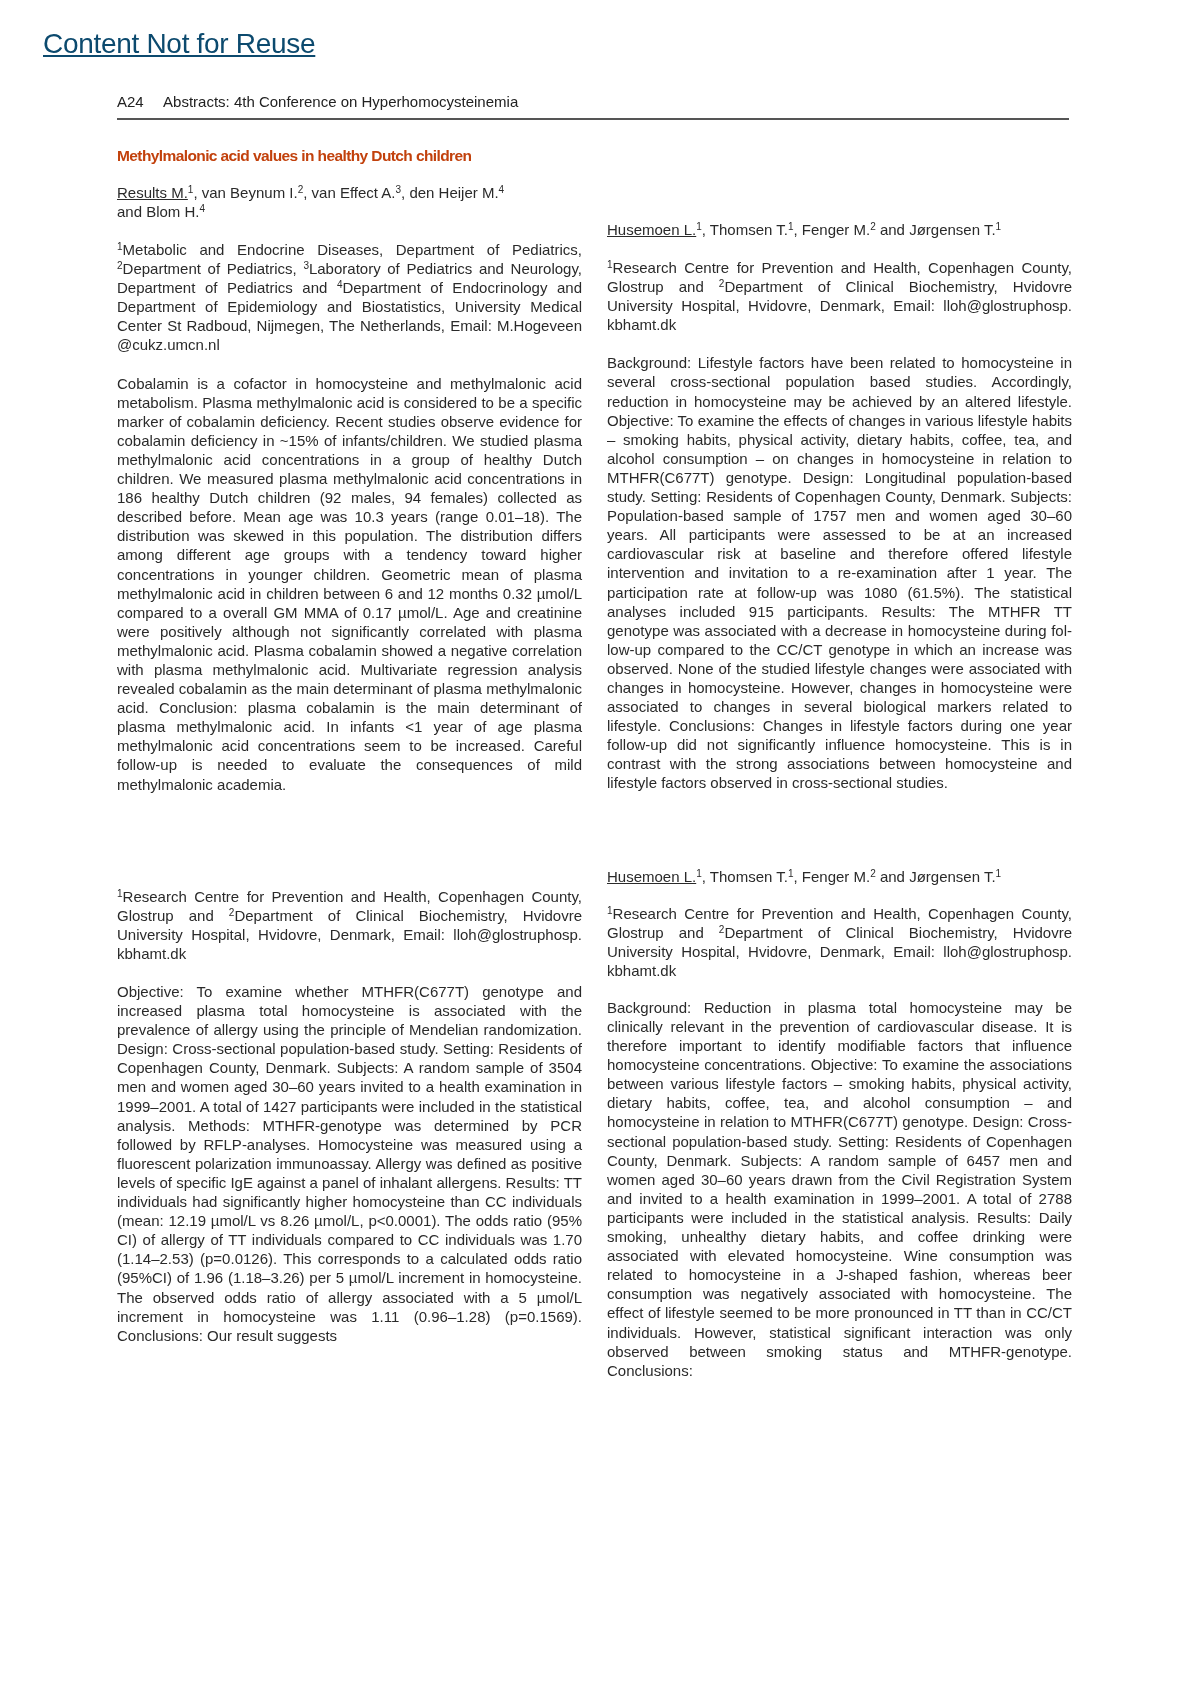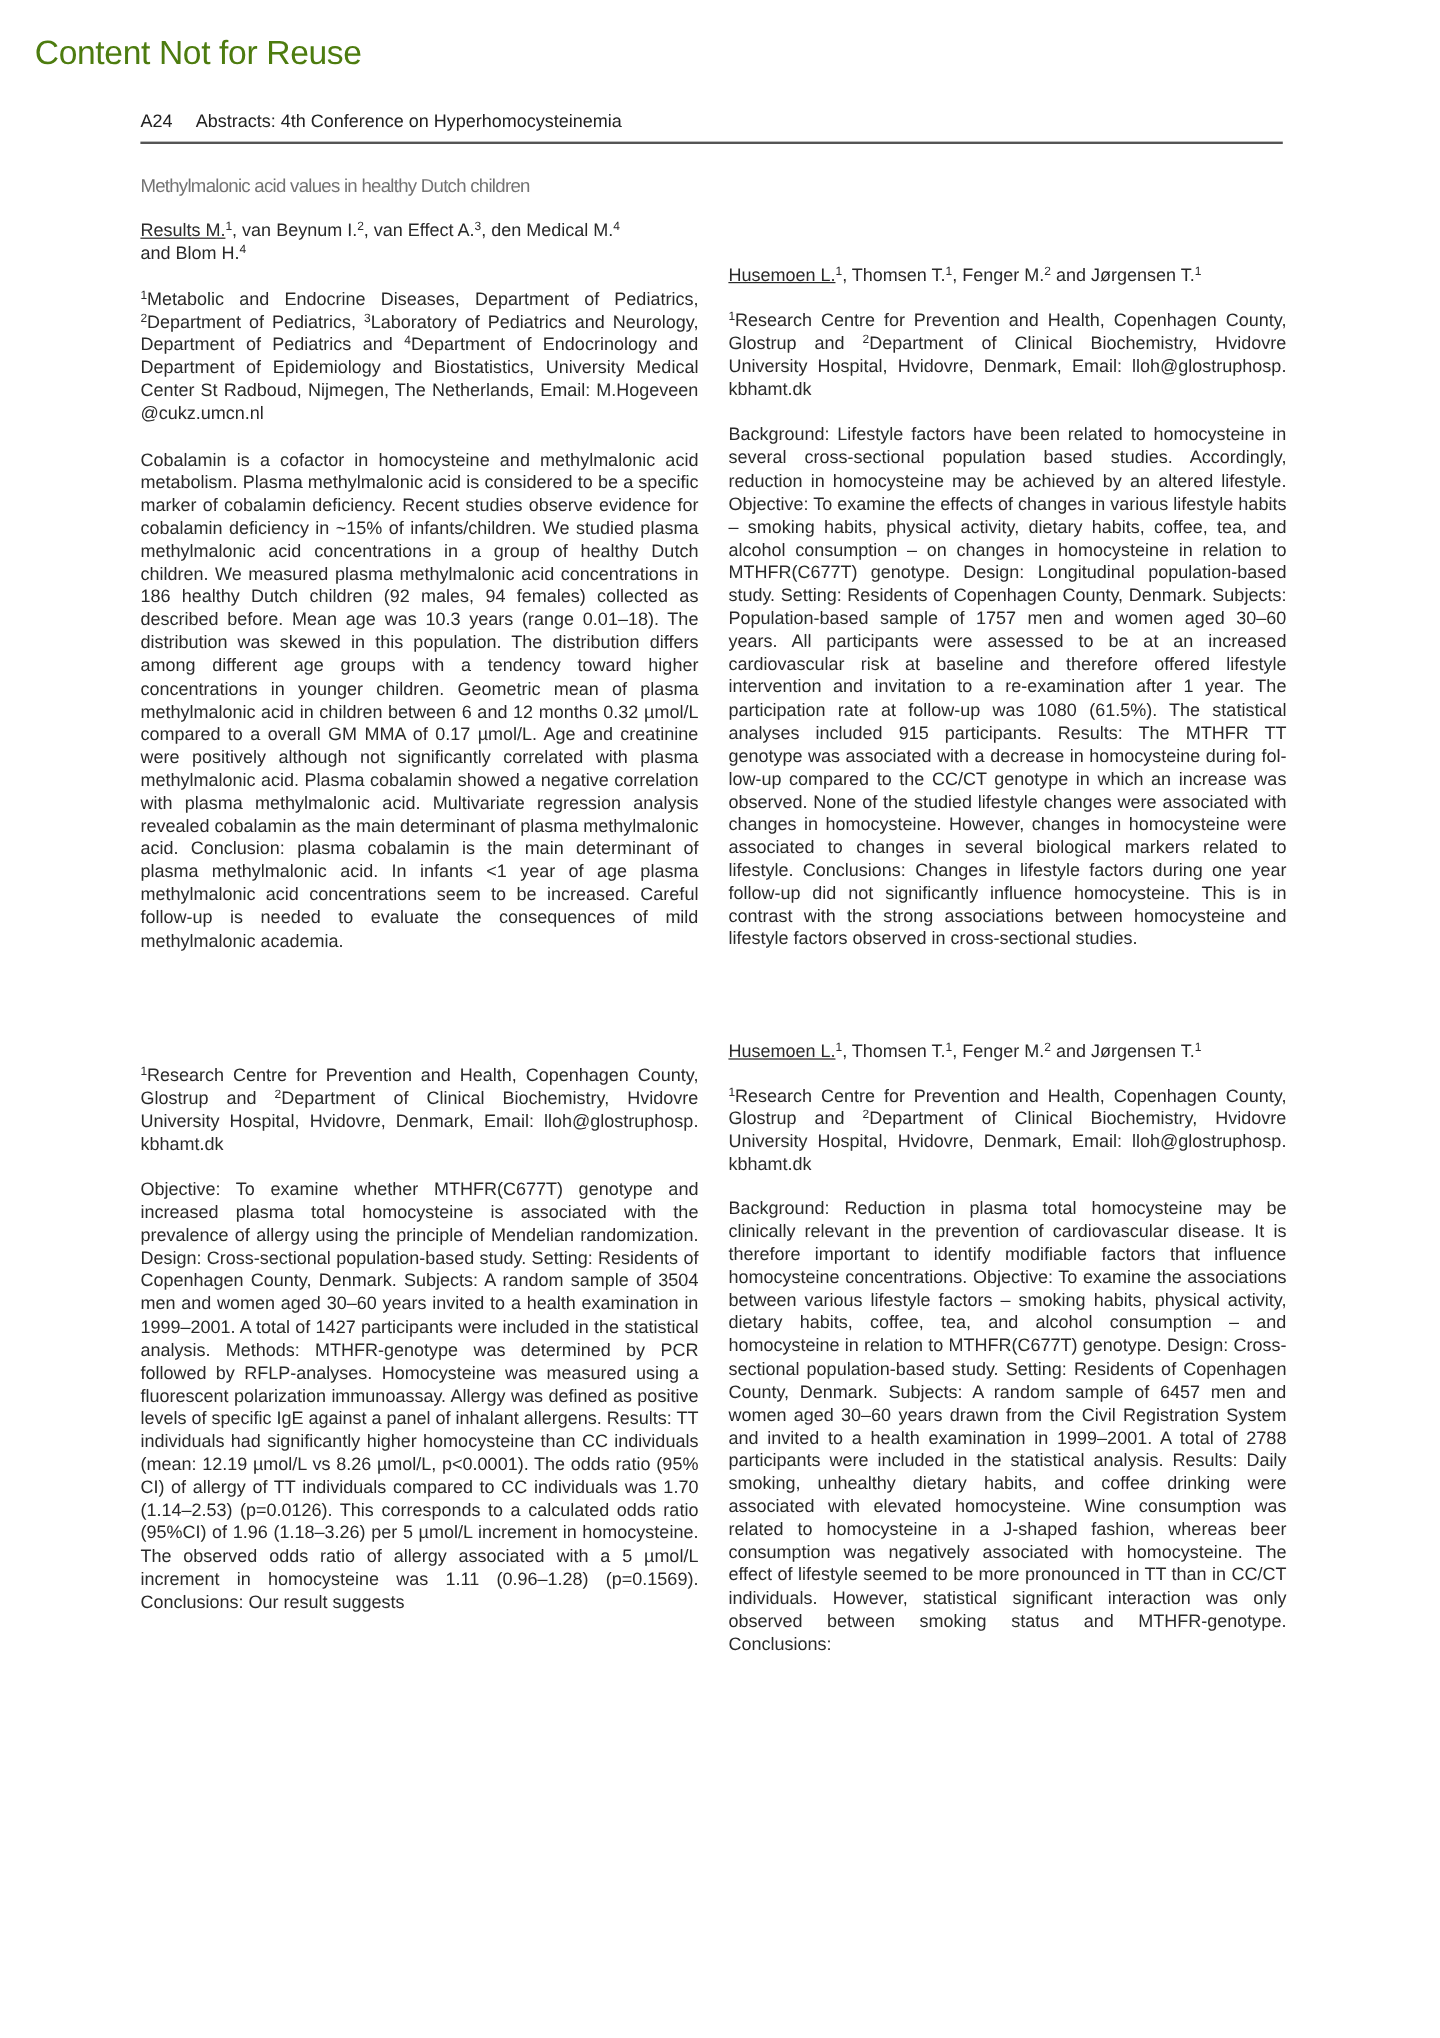--- a/index.html
+++ b/index.html
@@ -1,26 +1,26 @@
 <!DOCTYPE html>
 <html><head>
 <meta charset="utf-8">
 <style>
   html, body { margin: 0; padding: 0; background: #ffffff; }
   body { width: 1200px; height: 1698px; position: relative; overflow: hidden;
          font-family: "Liberation Sans", sans-serif; color: #2a2a2a; }
-  .watermark { position: absolute; left: 29px; top: 28px; font-size: 28px; color: #4d7c0f;
-               font-family: "Liberation Sans", sans-serif; letter-spacing: -0.3px; }
+  .watermark { position: absolute; left: 43px; top: 28px; font-size: 28px; color: #0c4a6e;
+               font-family: "Liberation Sans", sans-serif; letter-spacing: -0.3px; text-decoration: underline; }
   .running-head { position: absolute; left: 117px; top: 93px; font-size: 15px; color: #222; }
   .running-head .page-no { margin-right: 16px; }
   .rule { position: absolute; left: 117px; top: 118px; width: 952px; height: 2px; background: #555; }
   .col { position: absolute; top: 146px; width: 465px; }
   .col.left { left: 117px; }
   .col.right { left: 607px; }
-  .title { font-weight: normal; font-size: 15.5px; line-height: 19px; color: #737373;
+  .title { font-weight: bold; font-size: 15.5px; line-height: 19px; color: #c2410c;
            letter-spacing: -0.6px; margin: 0; }
   .authors { font-size: 15px; line-height: 19px; margin: 0; }
   .authors u { text-decoration: underline; }
   .affil, .body-text { font-size: 15px; line-height: 19.1px; text-align: justify; margin: 0;
                        hyphens: manual; }
   sup { font-size: 10px; line-height: 0; vertical-align: 5px; }
   .gap-s { height: 18px; }
   .gap-m { height: 19px; }
   .gap-l { height: 56px; }
 </style>
@@ -34,21 +34,21 @@
   <span>Abstracts: 4th Conference on Hyperhomocysteinemia</span>
 </div>
 <div class="rule"></div>
 
 <div class="col left">
 
   <section>
     <p class="title">Methylmalonic acid values in healthy Dutch children</p>
     <div class="gap-s"></div>
     <p class="authors">
-      <u>Results M.</u><sup>1</sup><span>, van Beynum I.</span><sup>2</sup><span>, van Effect A.</span><sup>3</sup><span>, den Medical M.</span><sup>4</sup><br><span> and Blom H.</span><sup>4</sup>
+      <u>Results M.</u><sup>1</sup><span>, van Beynum I.</span><sup>2</sup><span>, van Effect A.</span><sup>3</sup><span>, den Heijer M.</span><sup>4</sup><br><span> and Blom H.</span><sup>4</sup>
     </p>
     <div class="gap-m"></div>
     <p class="affil"><sup>1</sup><span>Metabolic and Endocrine Diseases, Department of Pediatrics, </span><sup>2</sup><span>Department of Pediatrics, </span><sup>3</sup><span>Laboratory of Pediatrics and Neurology, Department of Pediatrics and </span><sup>4</sup><span>Department of Endocrinology and Department of Epidemiology and Biostatistics, University Medical Center St Radboud, Nijmegen, The Netherlands, Email: M.Hogeveen @cukz.umcn.nl</span></p>
     <div class="gap-m"></div>
     <p class="body-text">Cobalamin is a cofactor in homocysteine and methyl­malonic acid metabolism. Plasma methylmalonic acid is considered to be a specific marker of cobalamin deficien­cy. Recent studies observe evidence for cobalamin defi­ciency in ~15% of infants/children. We studied plasma methylmalonic acid concentrations in a group of healthy Dutch children. We measured plasma methylmalonic acid concentrations in 186 healthy Dutch children (92 males, 94 females) collected as described before. Mean age was 10.3 years (range 0.01–18). The distribution was skewed in this population. The distribution differs among different age groups with a tendency toward higher concentrations in younger children. Geometric mean of plasma methyl­malonic acid in children between 6 and 12 months 0.32 µmol/L compared to a overall GM MMA of 0.17 µmol/L. Age and creatinine were positively although not signifi­cantly correlated with plasma methylmalonic acid. Plasma cobalamin showed a negative correlation with plasma methylmalonic acid. Multivariate regression analysis revealed cobalamin as the main determinant of plasma methylmalonic acid. Conclusion: plasma cobalamin is the main determinant of plasma methylmalonic acid. In infants &lt;1 year of age plasma methylmalonic acid concentrations seem to be increased. Careful follow-up is needed to evaluate the consequences of mild methylmalonic acade­mia.</p>
   </section>
 
   <div class="gap-l"></div>
 
   <section>

